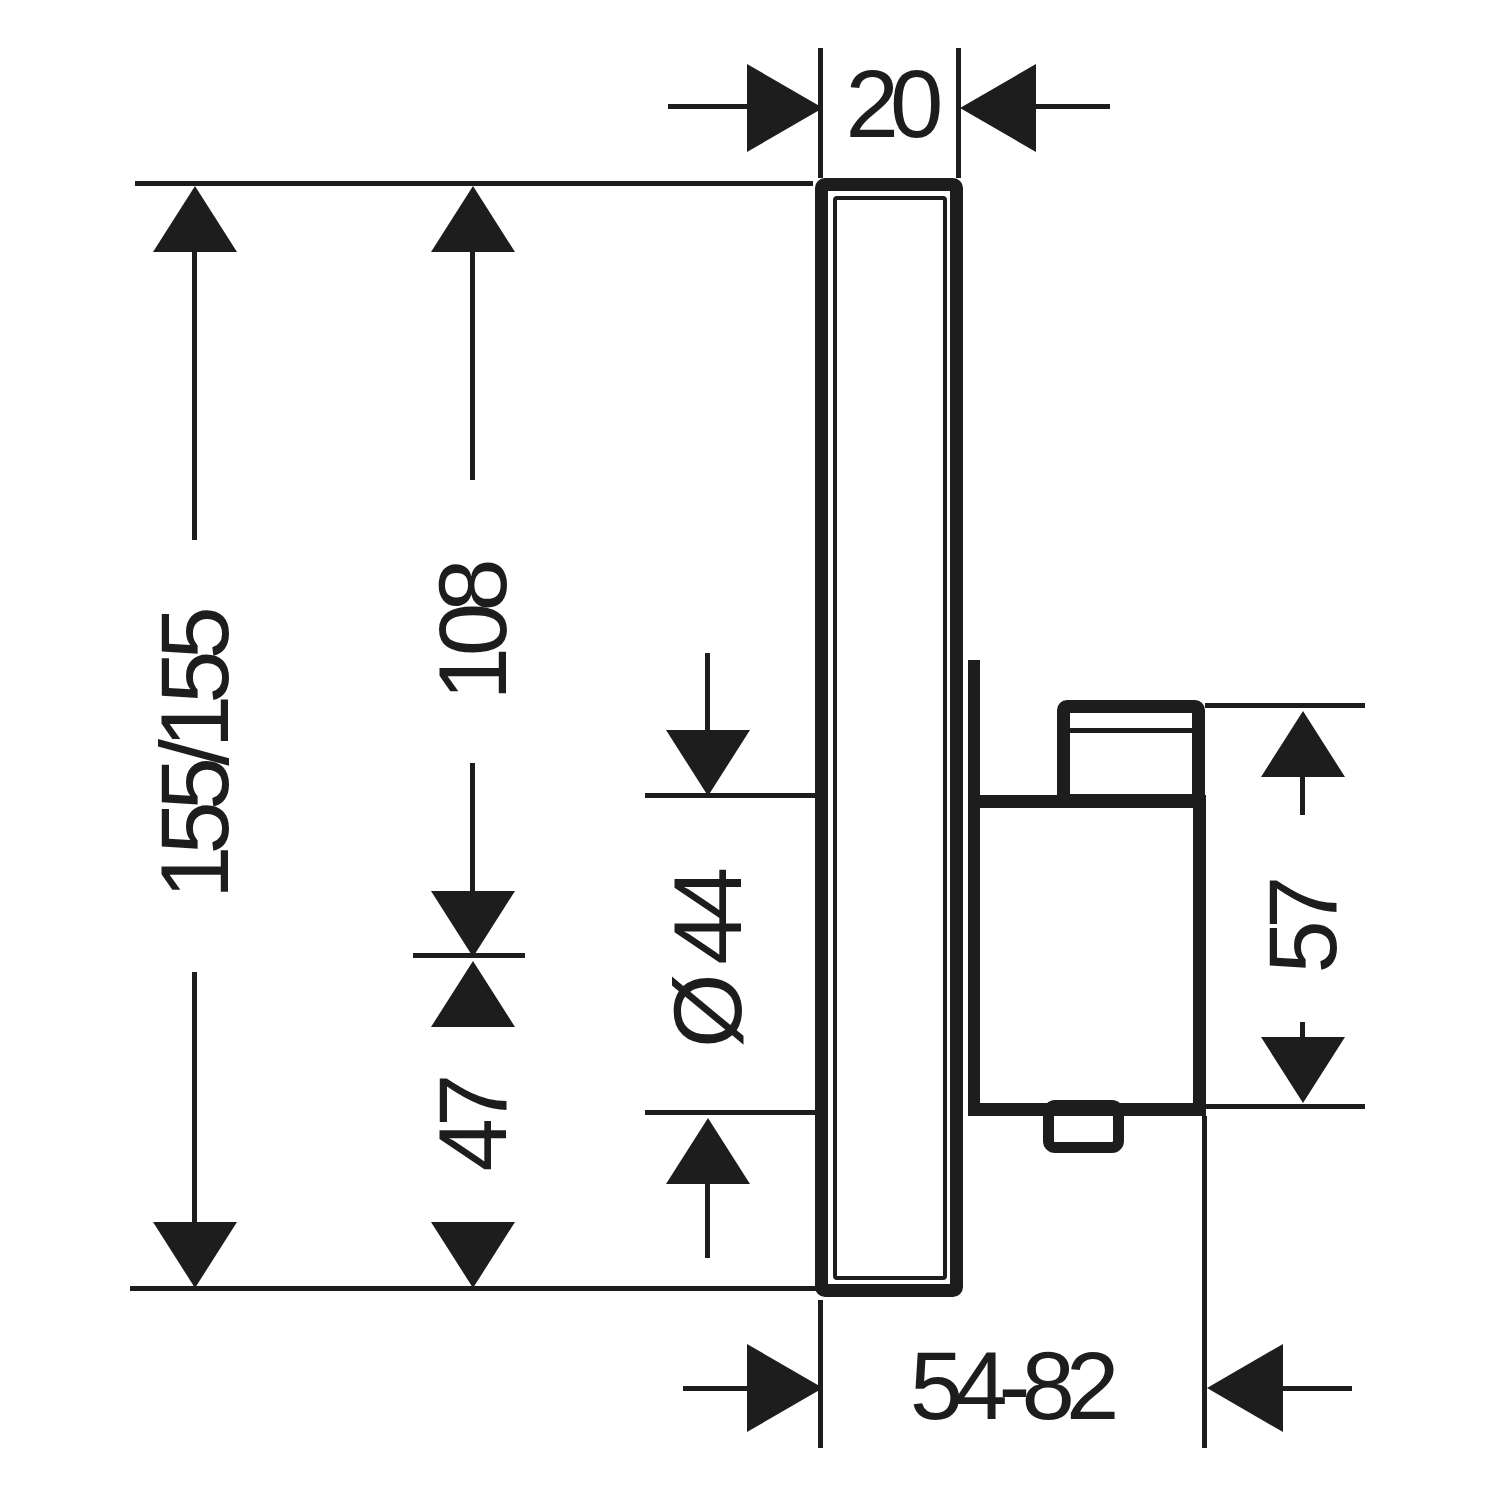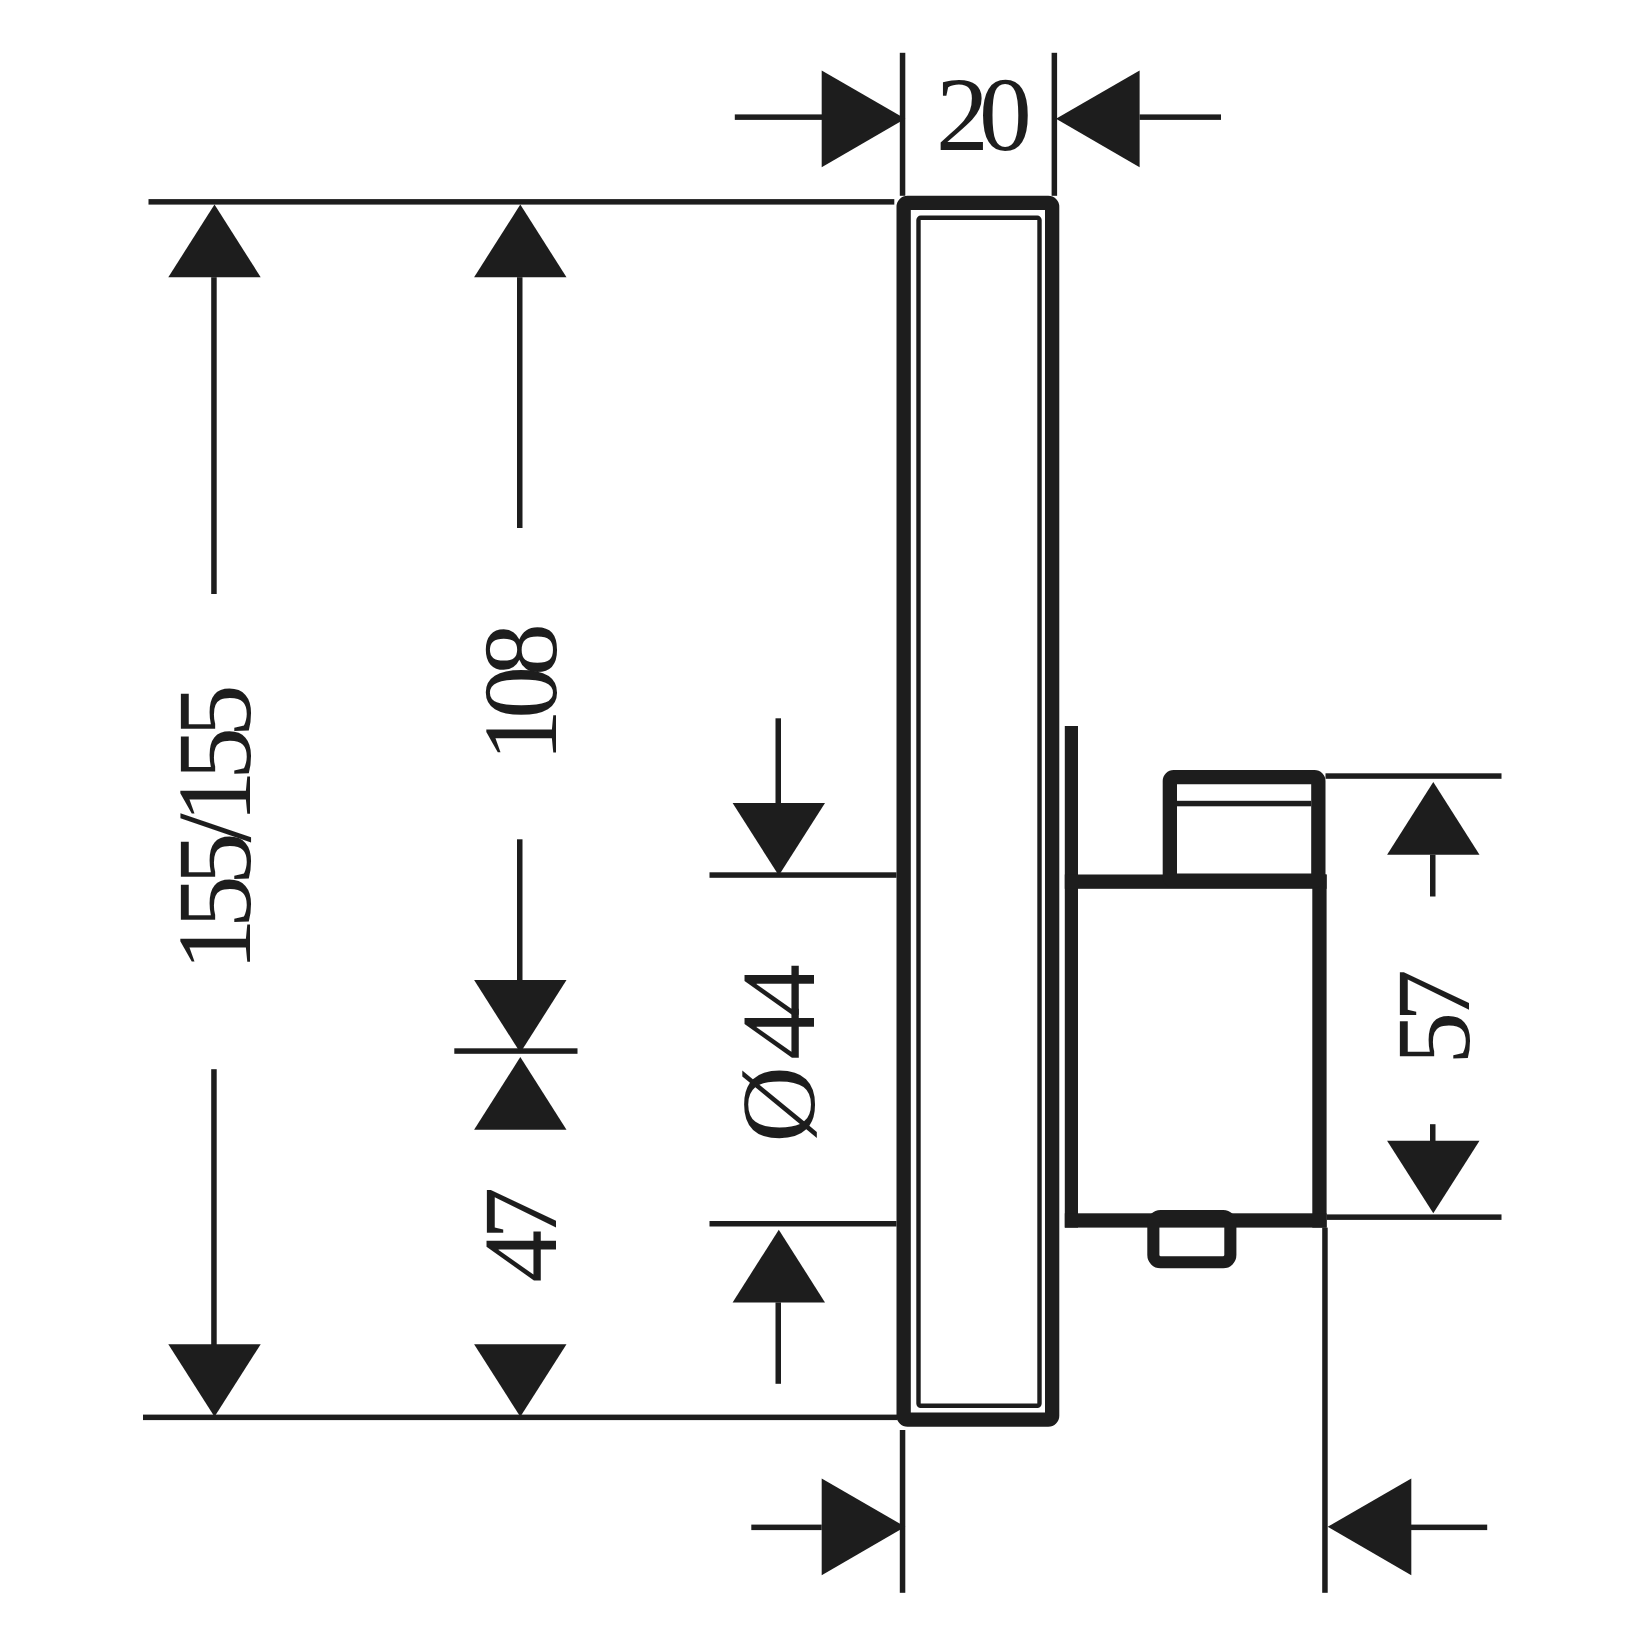--- a/index.html
+++ b/index.html
@@ -1,18 +1,18 @@
 <!DOCTYPE html>
 <html><head>
 <meta charset="utf-8">
 <style>
   html,body{margin:0;padding:0;background:#ffffff;}
   #canvas{
     position:relative;width:1500px;height:1500px;background:#ffffff;overflow:hidden;
-    font-family:Liberation Serif, serif;
+    font-family:Liberation Sans, sans-serif;
   }
   .ln{position:absolute;background:#1d1d1d;}
   .rect{position:absolute;border:13px solid #1d1d1d;box-sizing:border-box;background:transparent;}
   .arrow{position:absolute;width:0;height:0;}
   .arrow.up{border-left:42px solid transparent;border-right:42px solid transparent;border-bottom:66px solid #1d1d1d;}
   .arrow.down{border-left:42px solid transparent;border-right:42px solid transparent;border-top:66px solid #1d1d1d;}
   .arrow.right{border-top:44px solid transparent;border-bottom:44px solid transparent;border-left:76px solid #1d1d1d;}
   .arrow.left{border-top:44px solid transparent;border-bottom:44px solid transparent;border-right:76px solid #1d1d1d;}
   .dim-label{
     position:absolute;color:#1d1d1d;font-size:96px;letter-spacing:-9px;
@@ -77,16 +77,17 @@
   <div class="ln" style="left:705px;top:1184px;width:5px;height:74px;"></div>
 
   <div class="arrow up" style="left:1261px;top:711px;"></div>
   <div class="ln" style="left:1300px;top:777px;width:5px;height:38px;"></div>
   <span class="dim-label rot" style="left:1303px;top:929px;">57</span>
   <div class="ln" style="left:1300px;top:1022px;width:5px;height:18px;"></div>
   <div class="arrow down" style="left:1261px;top:1037px;"></div>
 
   <div class="ln" style="left:683px;top:1386px;width:64px;height:5px;"></div>
   <div class="arrow right" style="left:747px;top:1344px;"></div>
+  <span class="dim-label" style="left:1010px;top:1390px;">54-82</span>
   <div class="arrow left" style="left:1207px;top:1344px;"></div>
   <div class="ln" style="left:1282px;top:1386px;width:70px;height:5px;"></div>
 
 </div>
 
 </body></html>

